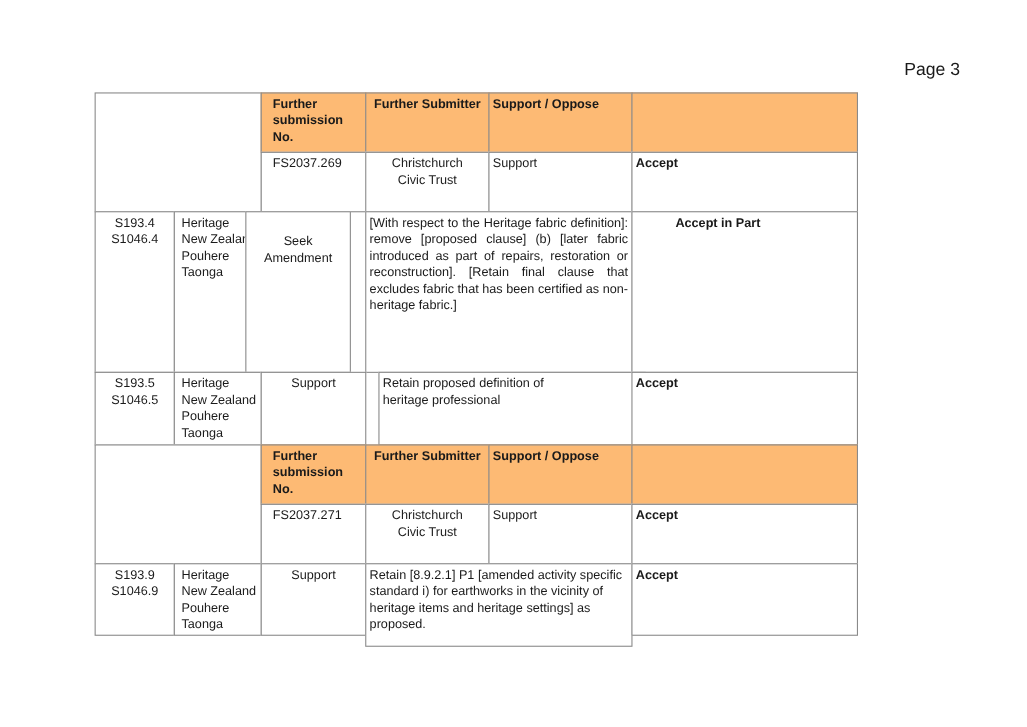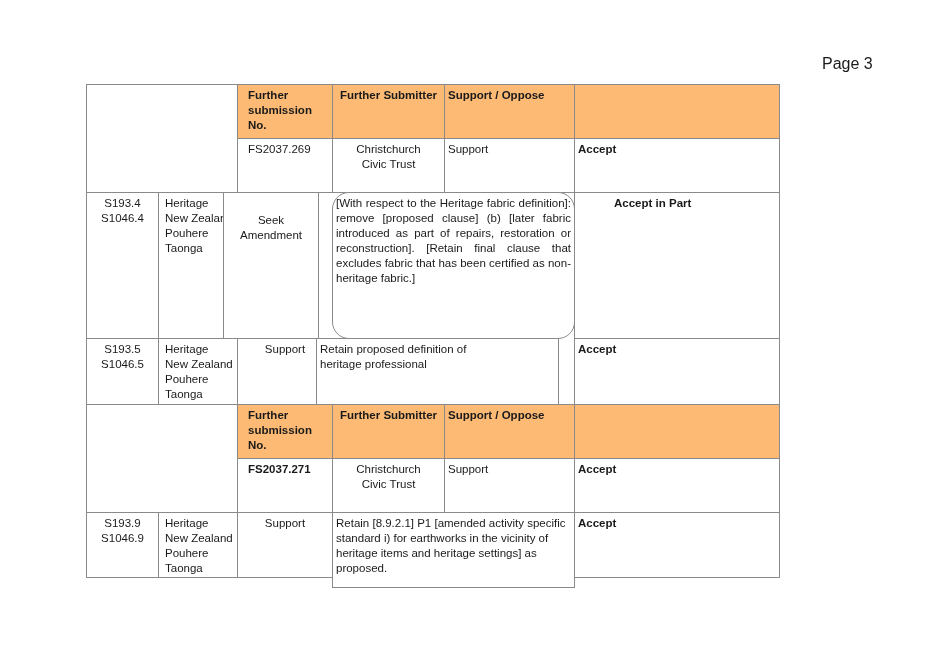--- a/index.html
+++ b/index.html
@@ -3,21 +3,21 @@
 <meta charset="utf-8">
 <style>
   html, body { margin:0; padding:0; background:#ffffff; }
   body { width:934px; height:661px; position:relative; overflow:hidden;
          font-family:"Liberation Sans", sans-serif; font-size:11.5px; color:#1a1a1a; }
   .page-num { position:absolute; left:822px; top:55px; font-size:16px; }
   .cell { position:absolute; box-sizing:border-box; border:1px solid #8a8a8a; padding:3px 3px; line-height:15px; background:#fff; }
   .gray { background:#fdba74; }
   .bold { font-weight:bold; }
   .center { text-align:center; }
-  .justify { text-align:justify;border-radius:17px; }
+  .justify { text-align:justify; }
 </style>
 </head>
 <body>
 
 <div class="page-num">Page 3</div>
 
 <div class="cell" style="left:86px;top:84px;width:152px;height:109px;"></div>
 <div class="cell gray bold" style="left:237px;top:84px;width:96px;height:55px;padding-left:10px;">Further submission No.</div>
 <div class="cell gray bold center" style="left:332px;top:84px;width:113px;height:55px;">Further Submitter</div>
 <div class="cell gray bold" style="left:444px;top:84px;width:131px;height:55px;">Support / Oppose</div>
@@ -32,30 +32,30 @@
 S1046.4</div>
 <div class="cell" style="left:158px;top:192px;width:80px;height:147px;padding-left:6px;">Heritage New Zealand Pouhere Taonga</div>
 <div class="cell center" style="left:223px;top:192px;width:96px;height:147px;padding:20px 12px;">Seek Amendment</div>
 <div class="cell justify" style="left:332px;top:192px;width:243px;height:147px;">[With respect to the Heritage fabric definition]: remove [proposed clause] (b) [later fabric introduced as part of repairs, restoration or reconstruction]. [Retain final clause that excludes fabric that has been certified as non-heritage fabric.]</div>
 <div class="cell bold" style="left:574px;top:192px;width:206px;height:147px;padding-left:39px;">Accept in Part</div>
 
 <div class="cell center" style="left:86px;top:338px;width:73px;height:67px;white-space:pre-line;">S193.5
 S1046.5</div>
 <div class="cell" style="left:158px;top:338px;width:80px;height:67px;padding-left:6px;">Heritage New Zealand Pouhere Taonga</div>
 <div class="cell center" style="left:237px;top:338px;width:96px;height:67px;">Support</div>
-<div class="cell" style="left:316px;top:338px;width:243px;height:67px;padding-right:52px;">Retain proposed definition of heritage professional</div>
+<div class="cell" style="left:344px;top:338px;width:243px;height:67px;padding-right:52px;">Retain proposed definition of heritage professional</div>
 <div class="cell bold" style="left:574px;top:338px;width:206px;height:67px;">Accept</div>
 
 <div class="cell" style="left:86px;top:404px;width:152px;height:109px;"></div>
 <div class="cell gray bold" style="left:237px;top:404px;width:96px;height:55px;padding-left:10px;">Further submission No.</div>
 <div class="cell gray bold center" style="left:332px;top:404px;width:113px;height:55px;">Further Submitter</div>
 <div class="cell gray bold" style="left:444px;top:404px;width:131px;height:55px;">Support / Oppose</div>
 <div class="cell gray" style="left:574px;top:404px;width:206px;height:55px;"></div>
 
-<div class="cell" style="left:237px;top:458px;width:96px;height:70px;padding-left:10px;font-weight:bold;">FS2037.271</div>
+<div class="cell" style="left:237px;top:458px;width:96px;height:70px;padding-left:10px;">FS2037.271</div>
 <div class="cell center" style="left:332px;top:458px;width:113px;height:55px;padding:3px 12px;">Christchurch Civic Trust</div>
 <div class="cell" style="left:444px;top:458px;width:131px;height:55px;">Support</div>
 <div class="cell bold" style="left:574px;top:458px;width:206px;height:55px;">Accept</div>
 
 <div class="cell center" style="left:86px;top:512px;width:73px;height:66px;white-space:pre-line;">S193.9
 S1046.9</div>
 <div class="cell" style="left:158px;top:512px;width:80px;height:66px;padding-left:6px;">Heritage New Zealand Pouhere Taonga</div>
 <div class="cell center" style="left:237px;top:512px;width:96px;height:66px;">Support</div>
 <div class="cell" style="left:332px;top:512px;width:243px;height:76px;">Retain [8.9.2.1] P1 [amended activity specific standard i) for earthworks in the vicinity of heritage items and heritage settings] as proposed.</div>
 <div class="cell bold" style="left:574px;top:512px;width:206px;height:66px;">Accept</div>

